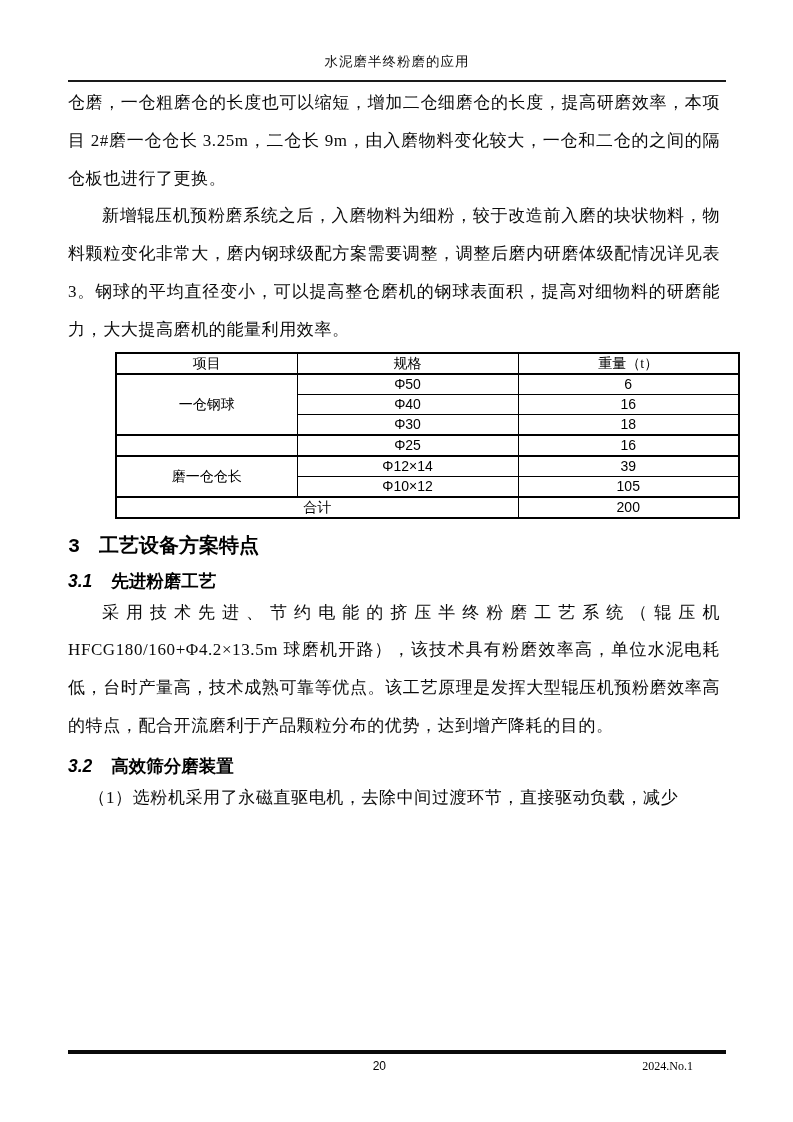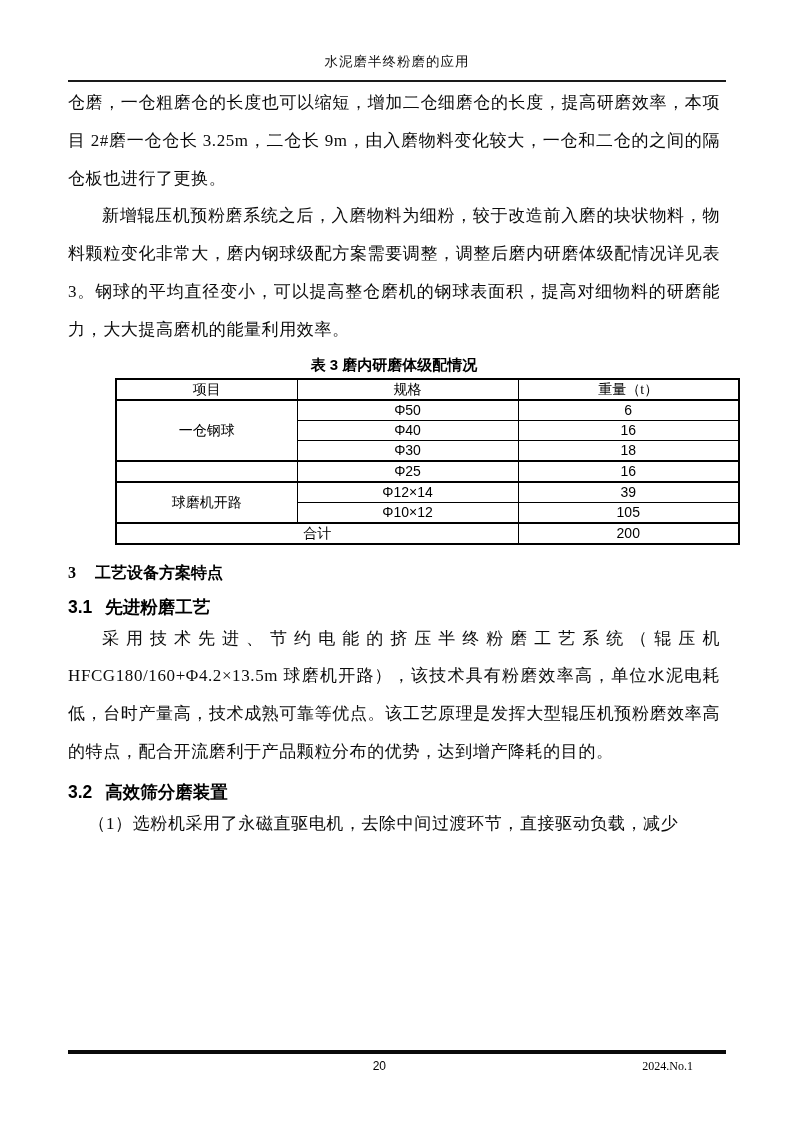--- a/index.html
+++ b/index.html
@@ -76,36 +76,36 @@
     font-size: 14px;
     padding: 0;
   }
   table.grading { border: 2px solid #000000; }
   table.grading .cn { font-family: "Liberation Serif", "DejaVu Serif", serif; }
   table.grading .num { font-family: "Liberation Sans", "DejaVu Sans", sans-serif; }
   tr.sep-t td { border-top-width: 2px; }
   
   h1.sec {
     margin-top: 14px;
-    font-size: 16px;
+    font-size: 20px;
     line-height: 27px;
     font-weight: bold;
-    font-family: Liberation Serif, serif;
+    font-family: Liberation Mono, monospace;
     color: #000000;
   }
   h1.sec .sec-num { margin-right: 19px; }
   h2.sec {
     margin-top: 9px;
     font-size: 17.5px;
     line-height: 25px;
     font-weight: bold;
     font-family: "Liberation Sans", "DejaVu Sans", sans-serif;
     color: #000000;
   }
-  h2.sec .sec-num { margin-right: 13px; }
+  h2.sec .sec-num { margin-right: 19px; font-style: italic; }
   
   .footer-rule {
     position: absolute;
     left: 68px;
     right: 67px;
     top: 1050px;
     height: 4px;
     background: #0a0a0a;
   }
   .footer-page {
@@ -132,21 +132,20 @@
 
   <div class="running-header">
     <span class="running-title">水泥磨半终粉磨的应用</span>
   </div>
 
   <div class="main">
 
     <p class="body">仓磨，一仓粗磨仓的长度也可以缩短，增加二仓细磨仓的长度，提高研磨效率，本项目 2#磨一仓仓长 3.25m，二仓长 9m，由入磨物料变化较大，一仓和二仓的之间的隔仓板也进行了更换。</p>
     <p class="body indent">新增辊压机预粉磨系统之后，入磨物料为细粉，较于改造前入磨的块状物料，物料颗粒变化非常大，磨内钢球级配方案需要调整，调整后磨内研磨体级配情况详见表 3。钢球的平均直径变小，可以提高整仓磨机的钢球表面积，提高对细物料的研磨能力，大大提高磨机的能量利用效率。</p>
 
-    <div class="table-title">表 3 磨内研磨体级配情况</div>
 
     <table class="grading">
       <colgroup>
           <col class="c1">
           <col class="c2">
           <col class="c3">
         </colgroup>
       <tbody>
         <tr>
           <th class="cn">项目</th>
@@ -165,21 +164,21 @@
         <tr>
           <td class="num">Φ30</td>
           <td class="num">18</td>
         </tr>
         <tr class="sep-t">
           <td class="cn"></td>
           <td class="num">Φ25</td>
           <td class="num">16</td>
         </tr>
         <tr class="sep-t">
-          <td class="cn" rowspan="2">球磨机开路</td>
+          <td class="cn" rowspan="2">磨一仓仓长</td>
           <td class="num">Φ12×14</td>
           <td class="num">39</td>
         </tr>
         <tr>
           <td class="num">Φ10×12</td>
           <td class="num">105</td>
         </tr>
         <tr class="sep-t">
           <td class="cn" colspan="2">合计</td>
           <td class="num">200</td>

